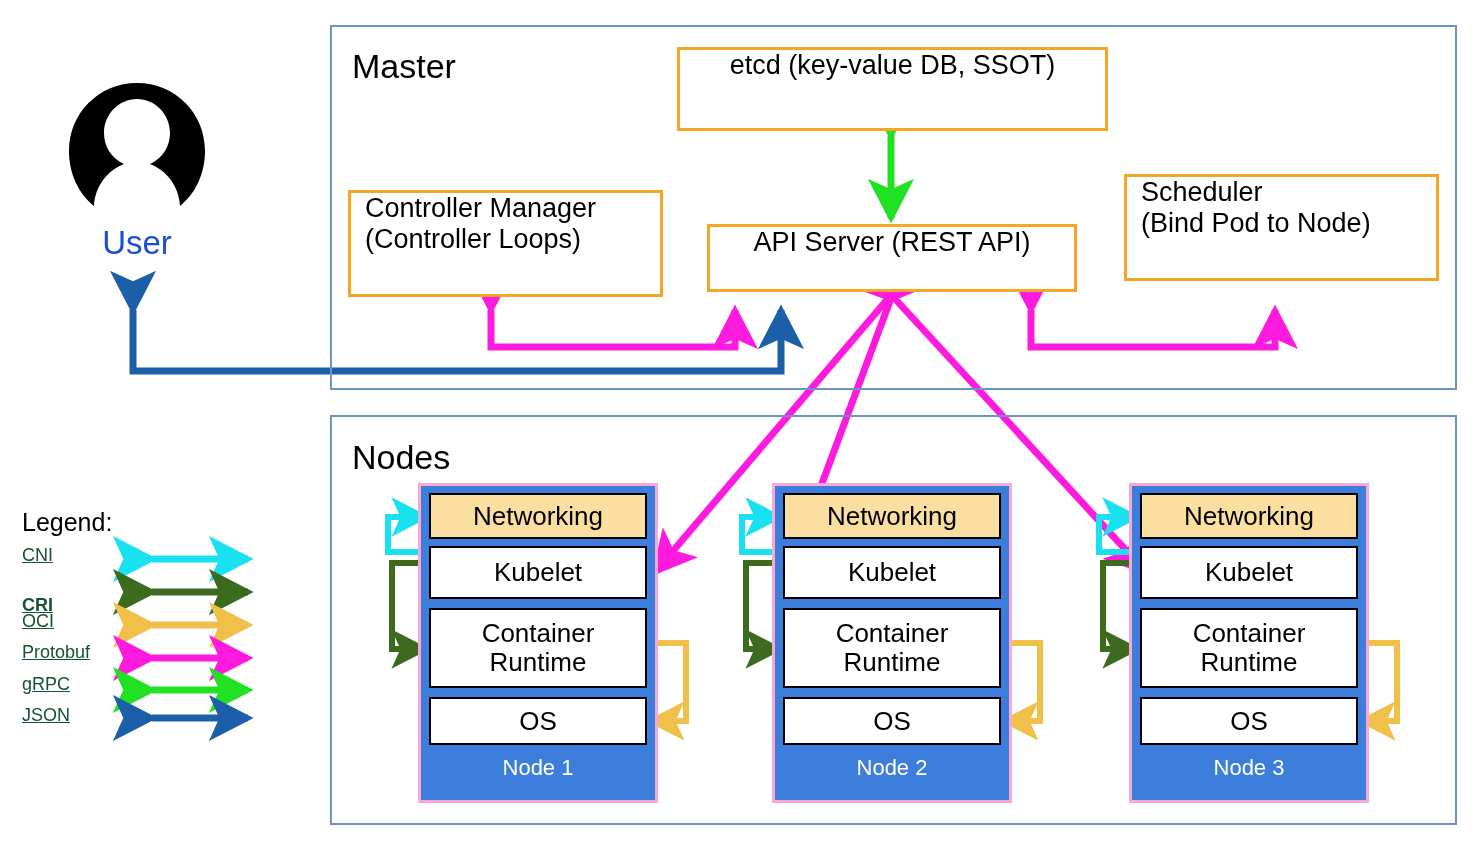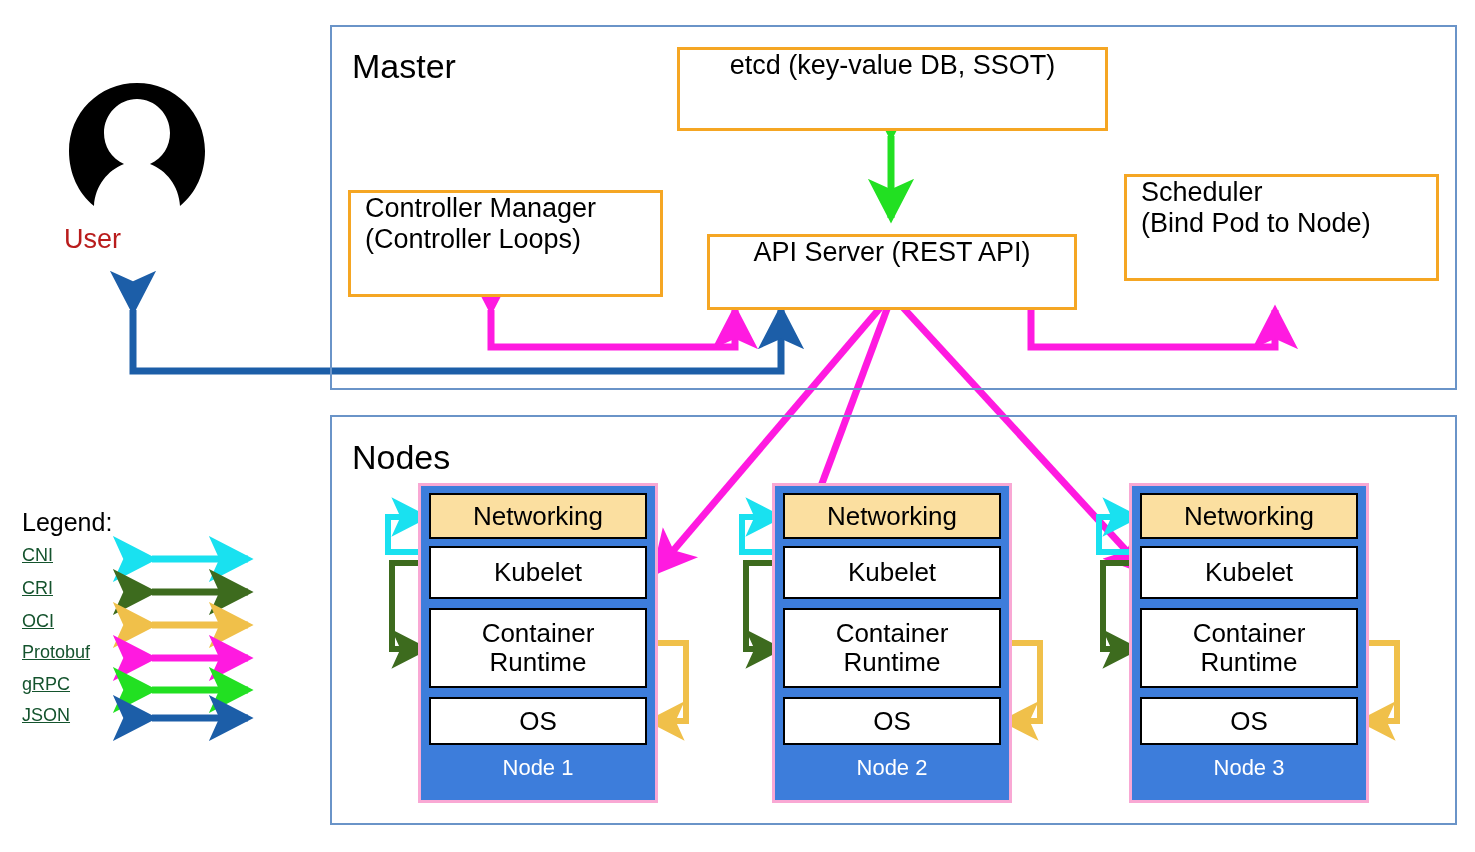--- a/index.html
+++ b/index.html
@@ -53,23 +53,23 @@
     text-align: left;
   }
 
   
   .user-icon {
     width: 146px;
     height: 146px;
     position: relative;
   }
   .user-label {
-    font-size: 27px;
-    text-align: left;
-    color: #b91c1c;
+    font-size: 33px;
+    text-align: center;
+    color: #1d4ed8;
     width: 146px;
   }
 
   
   .node-card {
     background: #3d7ddb;
     border: 3px solid #f9a8d4;
     box-sizing: border-box;
     padding: 7px 8px 0 8px;
     display: flex;
@@ -246,21 +246,21 @@
 
   <div class="abs comp-box center-text" style="left:677px; top:47px; width:431px; height:84px;">
     <div class="comp-label">etcd (key-value DB, SSOT)</div>
   </div>
 
   <div class="abs comp-box" style="left:348px; top:190px; width:315px; height:107px;">
     <div class="comp-label">Controller Manager
 (Controller Loops)</div>
   </div>
 
-  <div class="abs comp-box center-text" style="left:707px; top:234px; width:370px; height:76px;">
+  <div class="abs comp-box center-text" style="left:707px; top:224px; width:370px; height:68px;">
     <div class="comp-label">API Server (REST API)</div>
   </div>
 
   <div class="abs comp-box" style="left:1124px; top:174px; width:315px; height:107px;">
     <div class="comp-label">Scheduler
 (Bind Pod to Node)</div>
   </div>
 
   <div class="abs group-box" style="left:330px; top:415px; width:1127px; height:410px;"></div>
   <div class="abs group-title" style="left:352px; top:440px;">Nodes</div>
@@ -288,19 +288,19 @@
     <div class="node-layer" style="height:53px; margin-bottom:9px;">Kubelet</div>
     <div class="node-layer" style="height:80px; margin-bottom:9px;">Container
 Runtime</div>
     <div class="node-layer" style="height:48px; margin-bottom:10px;">OS</div>
     <div class="node-name">Node 3</div>
   </div>
 
   <div class="abs legend-title" style="left:22px; top:508px;">Legend:</div>
 
   <div class="abs legend-link" style="left:22px; top:546px;">CNI</div>
-  <div class="abs legend-link" style="left:22px; top:579px;">CRI</div>
+  <div class="abs legend-link" style="left:22px; top:596px;font-weight:bold;">CRI</div>
   <div class="abs legend-link" style="left:22px; top:612px;">OCI</div>
   <div class="abs legend-link" style="left:22px; top:643px;">Protobuf</div>
   <div class="abs legend-link" style="left:22px; top:675px;">gRPC</div>
   <div class="abs legend-link" style="left:22px; top:706px;">JSON</div>
 
 </div>
 
 </body></html>

